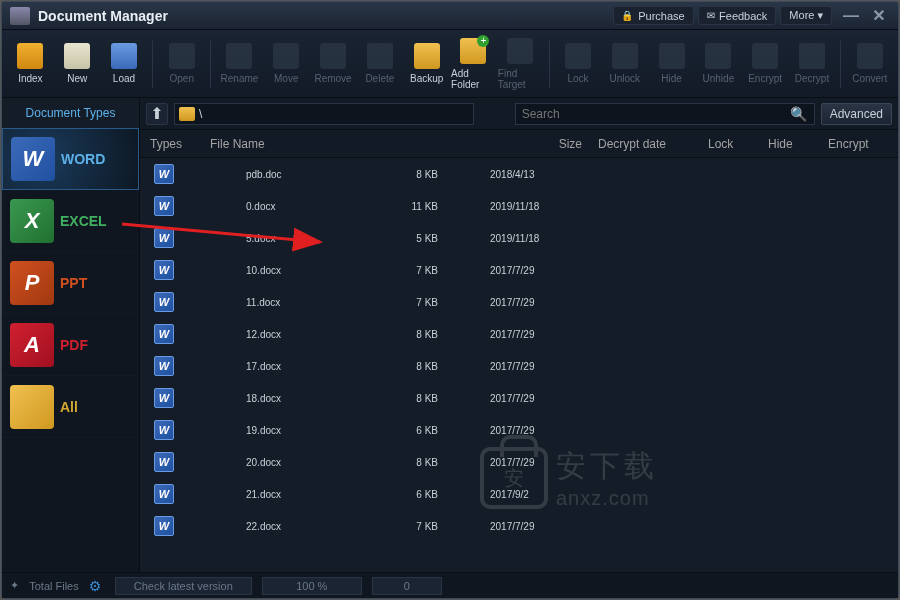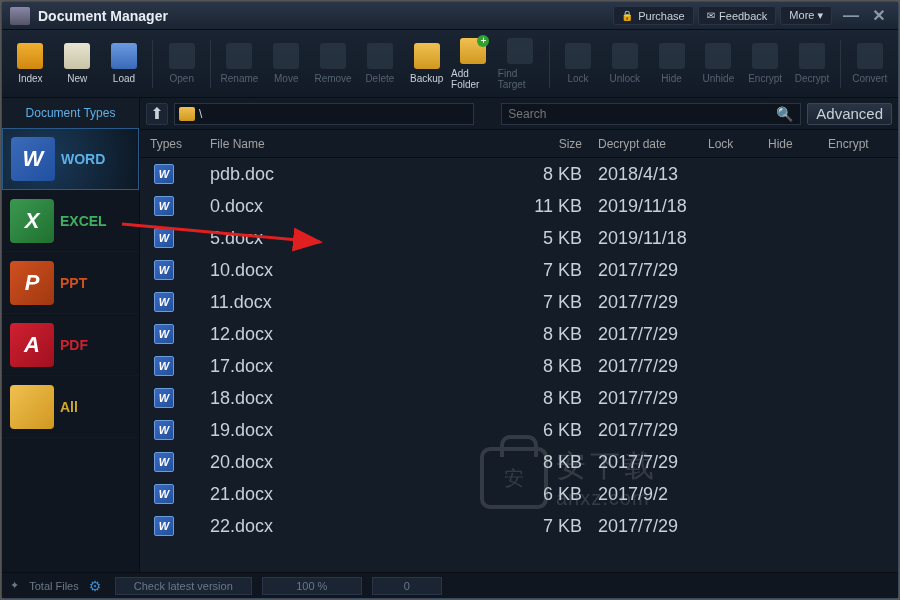--- a/index.html
+++ b/index.html
@@ -28,25 +28,25 @@
   .main { flex:1; display:flex; flex-direction:column; background:#141c28; min-width:0; }
   .pathbar { height:32px; background:#121a26; display:flex; align-items:center; padding:0 6px; gap:6px; border-bottom:1px solid #0a0e14; }
   .up-btn { width:22px; height:22px; background:#1a2432; border:1px solid #2a3444; display:flex; align-items:center; justify-content:center; cursor:pointer; border-radius:2px; }
   .path-input { flex:0 0 300px; height:22px; background:#0e141e; border:1px solid #2a3444; display:flex; align-items:center; padding:0 4px; }
   .path-input .folder-mini { width:16px; height:14px; background:linear-gradient(#f0c050,#d09820); border-radius:2px; margin-right:4px; }
   .path-input span { font-size:12px; color:#c8d0d8; }
   .path-spacer { flex:1; }
   .search-box { flex:0 0 300px; height:22px; background:#0e141e; border:1px solid #2a3444; display:flex; align-items:center; padding:0 6px; }
   .search-box input { flex:1; background:transparent; border:none; outline:none; color:#c8d0d8; font-size:12px; }
   .search-box .sicon-s { color:#6a7888; font-size:14px; }
-  .adv-btn { height:22px; padding:0 8px; background:linear-gradient(#2a3444,#1a2432); border:1px solid #3a4656; border-radius:2px; font-size:15px; color:#c8d0d8; cursor:pointer; display:flex; align-items:center; }
+  .adv-btn { height:22px; padding:0 8px; background:linear-gradient(#2a3444,#1a2432); border:1px solid #3a4656; border-radius:2px; font-size:12px; color:#c8d0d8; cursor:pointer; display:flex; align-items:center; }
   .grid-header { height:28px; display:flex; align-items:center; padding:0 10px; background:#121a26; font-size:12px; color:#a3a3a3; border-bottom:1px solid #0a0e14; }
   .col-types{width:60px;} .col-name{flex:1;} .col-size{width:70px; text-align:right; padding-right:16px;} .col-date{width:110px;} .col-lock{width:60px;} .col-hide{width:60px;} .col-enc{width:60px;}
   .grid-body { flex:1; overflow-y:auto; position:relative; }
-  .row { height:32px; display:flex; align-items:center; padding:0 10px; font-size:18px; color:#c8d0d8; }
+  .row { height:32px; display:flex; align-items:center; padding:0 10px; font-size:10px; color:#c8d0d8;gap:36px; }
   .row .ficon { width:20px; height:20px; background:linear-gradient(135deg,#3a6ab8,#2050a0); border:1px solid #6a9ae0; border-radius:2px; display:flex; align-items:center; justify-content:center; color:#fff; font-size:11px; font-weight:bold; font-style:italic; margin-left:4px; }
   .row .ficon::after{content:"W";}
   .statusbar { height:26px; background:#10161f; border-top:1px solid #0a0e14; display:flex; align-items:center; padding:0 8px; gap:10px; font-size:11px; color:#6a7888; }
   .statusbar .gear { width:16px; height:16px; color:#3a8ad0; font-size:14px; }
   .stat-btn { height:18px; padding:0 18px; background:#1a2432; border:1px solid #2a3444; display:flex; align-items:center; font-size:11px; }
   .stat-box { height:18px; width:100px; background:#1a2432; border:1px solid #2a3444; display:flex; align-items:center; justify-content:center; }
   .arrow-annot { position:absolute; top:222px; left:120px; pointer-events:none; }
   .watermark { position:absolute; top:270px; left:340px; width:260px; height:100px; opacity:.22; color:#aaa; pointer-events:none; display:flex; align-items:center; gap:8px; }
   .watermark .bag { width:68px; height:62px; border:4px solid #aaa; border-radius:10px; position:relative; }
   .watermark .bag::before { content:""; position:absolute; top:-16px; left:16px; width:30px; height:18px; border:4px solid #aaa; border-bottom:none; border-radius:10px 10px 0 0; }

